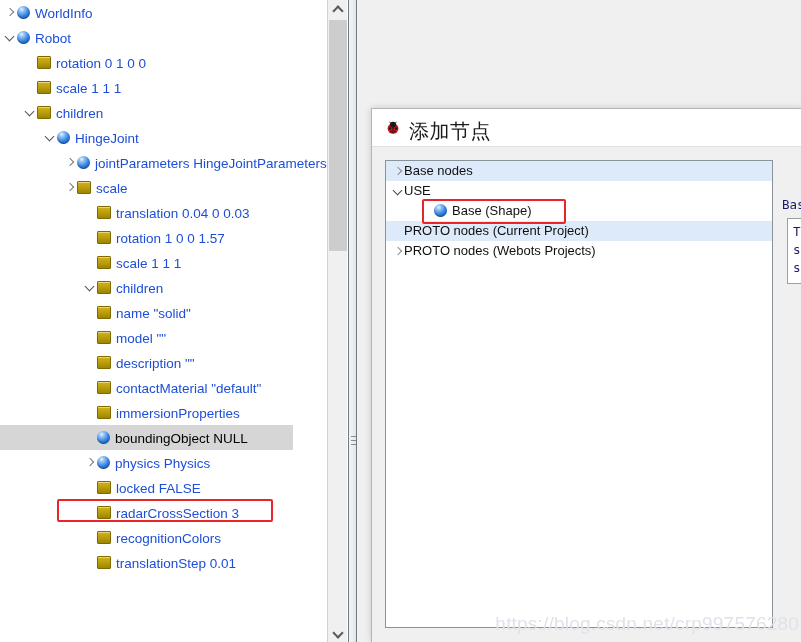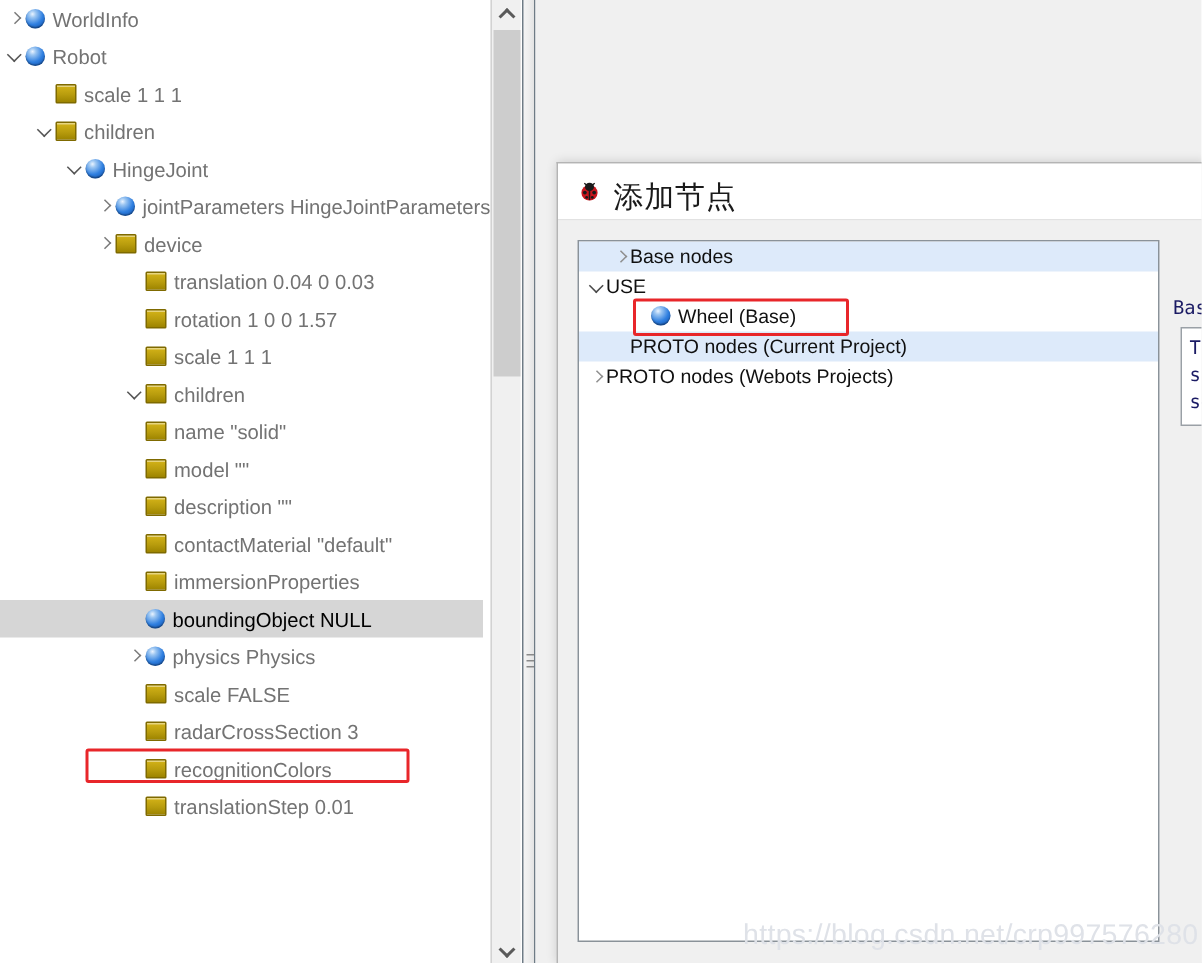--- a/index.html
+++ b/index.html
@@ -23,21 +23,21 @@
     width: 327px; height: 642px;
     background: #ffffff;
     overflow: hidden;
   }
   .tree-row {
     position: relative;
     height: 25px;
     line-height: 25px;
     white-space: nowrap;
     font-size: 13.5px;
-    color: #737373;
+    color: #1d4ed8;
     padding-left: 0;
   }
   .tree-row.sel {
     background: #d6d6d6;
     color: #000000;
   }
   .tree-row .lbl { vertical-align: middle; }
   .arrow {
     display: inline-block;
     width: 13px; height: 25px;
@@ -205,21 +205,21 @@
     overflow: hidden;
   }
   .dlg-row {
     position: relative;
     height: 20px;
     line-height: 20px;
     font-size: 13px;
     color: #101010;
     white-space: nowrap;
   }
-  .dlg-row.alt { background: #ddeafa; padding-left: 16px; }
+  .dlg-row.alt { background: #ddeafa; }
   .dlg-arrow {
     display: inline-block;
     width: 12px; height: 20px;
     position: relative;
     vertical-align: middle;
   }
   .dlg-arrow.right::before {
     content: "";
     position: absolute;
     left: 3px; top: 6px;
@@ -283,37 +283,38 @@
 </style>
 </head>
 <body>
 
 <div id="root">
 
   <div id="scene-tree">
     <div id="scene-tree-rows">
         <div class="tree-row"><span style="display: inline-block; width: 4px;"></span><span class="arrow right"></span><span class="ico node"></span><span class="lbl">WorldInfo</span></div>
         <div class="tree-row"><span style="display: inline-block; width: 4px;"></span><span class="arrow down"></span><span class="ico node"></span><span class="lbl">Robot</span></div>
+        <div class="tree-row"><span style="display: inline-block; width: 24px;"></span><span class="arrow none"></span><span class="ico field"></span><span class="lbl">rotation 0 1 0 0</span></div>
         <div class="tree-row"><span style="display: inline-block; width: 24px;"></span><span class="arrow none"></span><span class="ico field"></span><span class="lbl">scale 1 1 1</span></div>
         <div class="tree-row"><span style="display: inline-block; width: 24px;"></span><span class="arrow down"></span><span class="ico field"></span><span class="lbl">children</span></div>
         <div class="tree-row"><span style="display: inline-block; width: 44px;"></span><span class="arrow down"></span><span class="ico node"></span><span class="lbl">HingeJoint</span></div>
         <div class="tree-row"><span style="display: inline-block; width: 64px;"></span><span class="arrow right"></span><span class="ico node"></span><span class="lbl">jointParameters HingeJointParameters</span></div>
-        <div class="tree-row"><span style="display: inline-block; width: 64px;"></span><span class="arrow right"></span><span class="ico field"></span><span class="lbl">device</span></div>
+        <div class="tree-row"><span style="display: inline-block; width: 64px;"></span><span class="arrow right"></span><span class="ico field"></span><span class="lbl">scale</span></div>
         <div class="tree-row"><span style="display: inline-block; width: 84px;"></span><span class="arrow none"></span><span class="ico field"></span><span class="lbl">translation 0.04 0 0.03</span></div>
         <div class="tree-row"><span style="display: inline-block; width: 84px;"></span><span class="arrow none"></span><span class="ico field"></span><span class="lbl">rotation 1 0 0 1.57</span></div>
         <div class="tree-row"><span style="display: inline-block; width: 84px;"></span><span class="arrow none"></span><span class="ico field"></span><span class="lbl">scale 1 1 1</span></div>
         <div class="tree-row"><span style="display: inline-block; width: 84px;"></span><span class="arrow down"></span><span class="ico field"></span><span class="lbl">children</span></div>
         <div class="tree-row"><span style="display: inline-block; width: 84px;"></span><span class="arrow none"></span><span class="ico field"></span><span class="lbl">name "solid"</span></div>
         <div class="tree-row"><span style="display: inline-block; width: 84px;"></span><span class="arrow none"></span><span class="ico field"></span><span class="lbl">model ""</span></div>
         <div class="tree-row"><span style="display: inline-block; width: 84px;"></span><span class="arrow none"></span><span class="ico field"></span><span class="lbl">description ""</span></div>
         <div class="tree-row"><span style="display: inline-block; width: 84px;"></span><span class="arrow none"></span><span class="ico field"></span><span class="lbl">contactMaterial "default"</span></div>
         <div class="tree-row"><span style="display: inline-block; width: 84px;"></span><span class="arrow none"></span><span class="ico field"></span><span class="lbl">immersionProperties</span></div>
-        <div class="tree-row sel" style="background: rgb(214, 214, 214); width: 322px;"><span style="display: inline-block; width: 84px;"></span><span class="arrow none"></span><span class="ico node"></span><span class="lbl">boundingObject NULL</span></div>
+        <div class="tree-row sel" style="background: rgb(214, 214, 214); width: 293px;"><span style="display: inline-block; width: 84px;"></span><span class="arrow none"></span><span class="ico node"></span><span class="lbl">boundingObject NULL</span></div>
         <div class="tree-row"><span style="display: inline-block; width: 84px;"></span><span class="arrow right"></span><span class="ico node"></span><span class="lbl">physics Physics</span></div>
-        <div class="tree-row"><span style="display: inline-block; width: 84px;"></span><span class="arrow none"></span><span class="ico field"></span><span class="lbl">scale FALSE</span></div>
+        <div class="tree-row"><span style="display: inline-block; width: 84px;"></span><span class="arrow none"></span><span class="ico field"></span><span class="lbl">locked FALSE</span></div>
         <div class="tree-row"><span style="display: inline-block; width: 84px;"></span><span class="arrow none"></span><span class="ico field"></span><span class="lbl">radarCrossSection 3</span></div>
         <div class="tree-row"><span style="display: inline-block; width: 84px;"></span><span class="arrow none"></span><span class="ico field"></span><span class="lbl">recognitionColors</span></div>
         <div class="tree-row"><span style="display: inline-block; width: 84px;"></span><span class="arrow none"></span><span class="ico field"></span><span class="lbl">translationStep 0.01</span></div>
       </div>
     <div class="hl-box" id="tree-hl" style="left: 57px; top: 499px; width: 216px; height: 23px;"></div>
   </div>
 
   <div id="tree-scrollbar">
     <div class="sb-btn up">
       <span class="chev"></span>
@@ -350,21 +351,21 @@
       </svg>
       <div id="dlg-title-text">添加节点</div>
     </div>
 
     <div id="dlg-body">
 
       <div id="node-tree">
         <div id="node-tree-rows">
             <div class="dlg-row alt"><span style="display: inline-block; width: 6px;"></span><span class="dlg-arrow right"></span><span>Base nodes</span></div>
             <div class="dlg-row"><span style="display: inline-block; width: 6px;"></span><span class="dlg-arrow down"></span><span>USE</span></div>
-            <div class="dlg-row"><span style="display: inline-block; width: 36px;"></span><span class="dlg-arrow none"></span><span class="ico node"></span><span>Wheel (Base)</span></div>
+            <div class="dlg-row"><span style="display: inline-block; width: 36px;"></span><span class="dlg-arrow none"></span><span class="ico node"></span><span>Base (Shape)</span></div>
             <div class="dlg-row alt"><span style="display: inline-block; width: 6px;"></span><span class="dlg-arrow none"></span><span>PROTO nodes (Current Project)</span></div>
             <div class="dlg-row"><span style="display: inline-block; width: 6px;"></span><span class="dlg-arrow right"></span><span>PROTO nodes (Webots Projects)</span></div>
           </div>
         <div class="hl-box" id="dlg-hl" style="left: 36px; top: 38px; width: 144px; height: 25px;"></div>
       </div>
 
       <div id="side-panel">
         <div id="side-label">Base</div>
         <div id="side-box">
           <div class="ln">Th</div>

